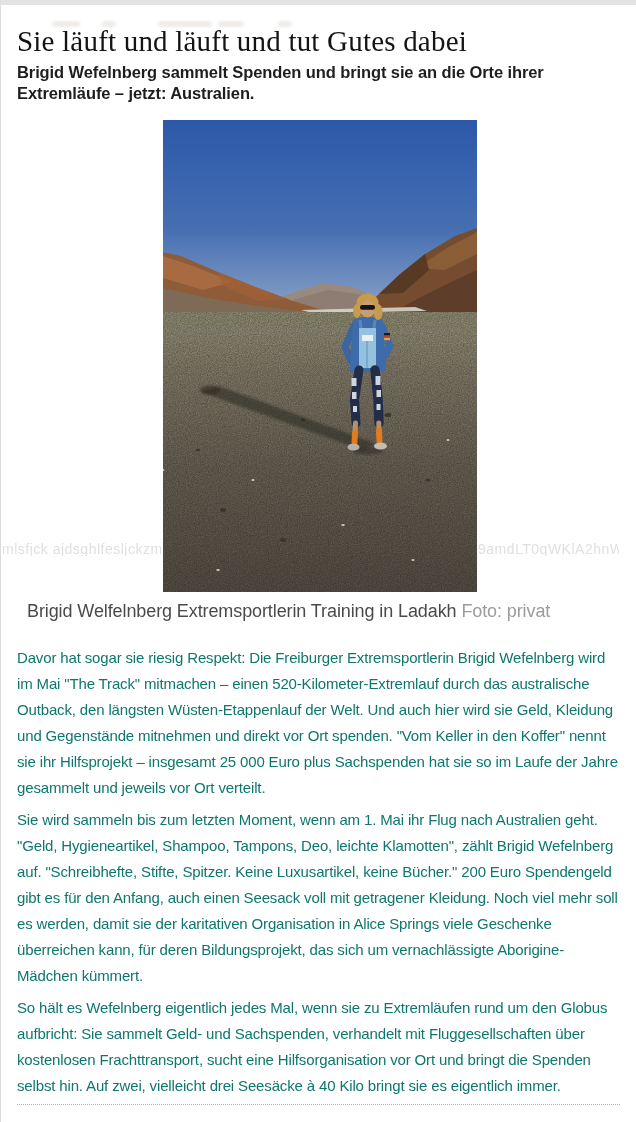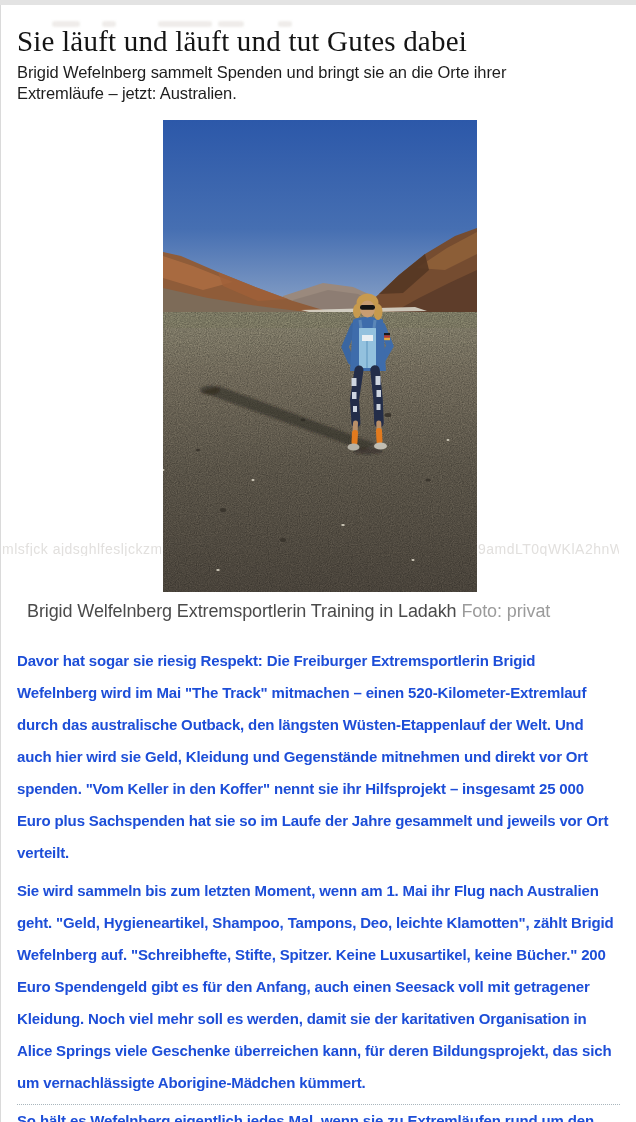--- a/index.html
+++ b/index.html
@@ -14,32 +14,32 @@
   .ghost-row .smudge{position:absolute;top:1px;height:6px;border-radius:3px;background:#efecea;filter:blur(1px);}
   .g1{left:52px;width:28px}.g2{left:102px;width:14px}.g3{left:158px;width:54px}.g4{left:218px;width:26px}.g5{left:278px;width:14px}
 
   .title{
     position:absolute;left:17px;top:24px;width:600px;margin:0;
     font-family:"Liberation Serif","DejaVu Serif",serif;
     font-size:29px;line-height:34px;font-weight:400;color:#141414;letter-spacing:.2px;
   }
   .subtitle{
     position:absolute;left:17px;top:62px;width:570px;margin:0;
-    font-size:16.5px;line-height:21px;font-weight:normal;color:#1e1e1e;letter-spacing:-0.1px;
+    font-size:16.5px;line-height:21px;font-weight:bold;color:#1e1e1e;letter-spacing:-0.1px;
   }
   figure.photo{position:absolute;left:163px;top:120px;width:314px;height:472px;margin:0;}
   figure.photo svg{display:block;width:314px;height:472px;}
 
   .caption-line{position:absolute;left:27px;top:602px;width:560px;font-size:18px;line-height:18px;letter-spacing:-0.1px;}
   .caption-text{color:#4a4a4a;}
   .caption-credit{color:#9b9b9b;}
 
   .body-copy{position:absolute;left:17px;top:645px;width:602px;}
   .body-copy p{
-    margin:0 0 6px 0;font-size:15px;line-height:32px;color:#1d4ed8;letter-spacing:-0.15px;font-weight:bold;
+    margin:0 0 6px 0;font-size:15px;line-height:26px;color:#0f766e;letter-spacing:-0.15px;
   }
   .divider{position:absolute;left:17px;top:1104px;width:603px;border-top:1px dotted #a9b6bd;}
 
   .watermark{position:absolute;top:543px;height:13px;overflow:hidden;white-space:nowrap;
     font-size:14px;line-height:13px;color:#e2e0de;letter-spacing:.5px;}
   .wm-left{left:2px;width:159px;}
   .wm-right{left:478px;width:141px;text-align:right;}
 </style>
 </head>
 <body>

